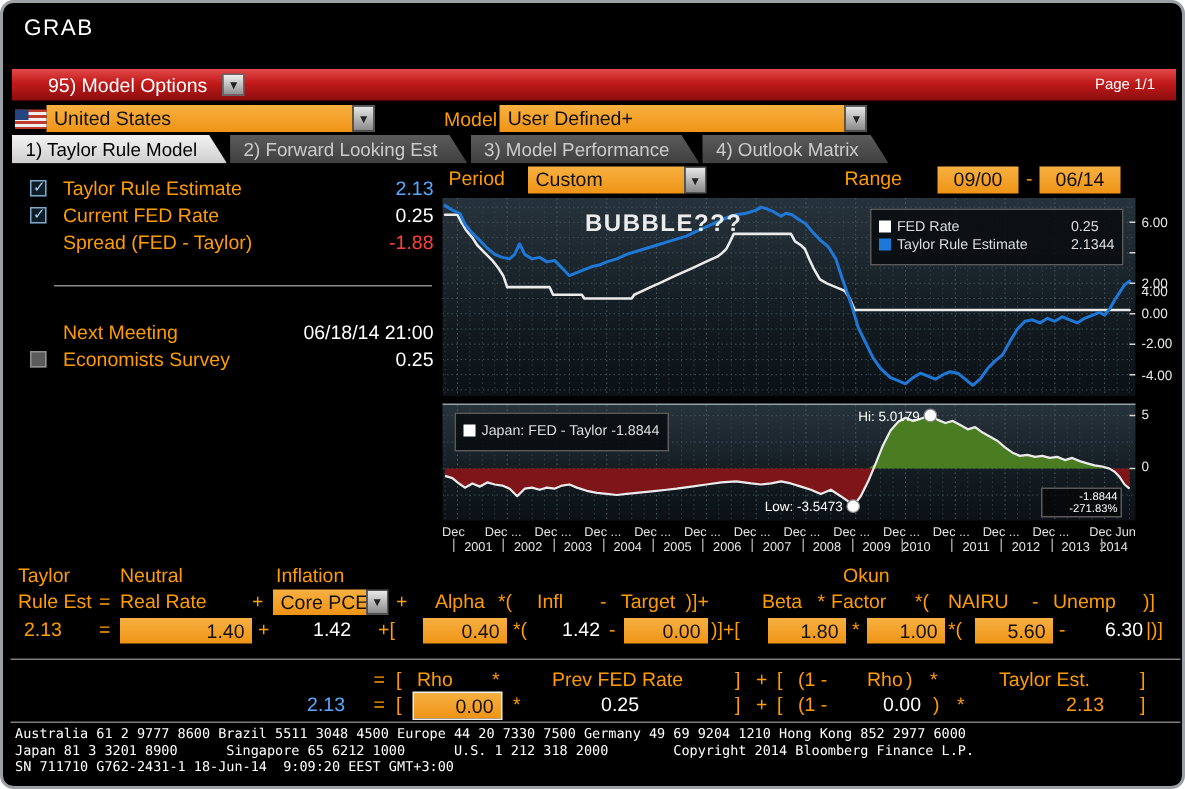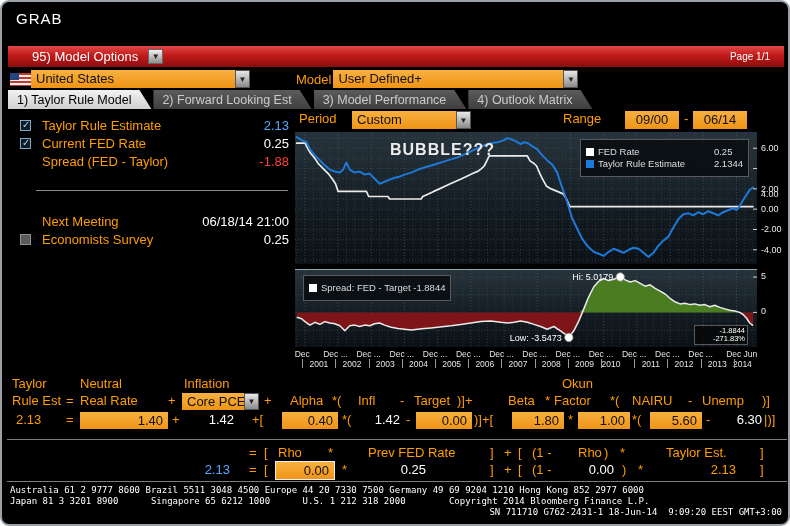--- a/index.html
+++ b/index.html
@@ -93,21 +93,21 @@
   .tk.boxf{outline:1px solid #f0f0f0;}
   .tk-dd{position:absolute;top:0;width:15px;height:17px;background:linear-gradient(#e8e8e8,#8a8a8a);
     border:1px solid #555;box-sizing:border-box;color:#222;font-size:8px;display:flex;align-items:center;justify-content:center;}
   .hline{position:absolute;left:5px;width:780px;border-top:1px solid #7d7d7d;}
   .hl1{top:437px;} .hl2{top:479px;}
 
   
   .footer{position:absolute;left:8px;top:483px;width:774px;color:#fff;
     font-family:"DejaVu Sans Mono",monospace;font-size:9px;line-height:11px;}
   .f-line{white-space:pre;}
-  .f-right{text-align:right;padding-right:2px;}
+  .f-right{text-align:left;padding-right:2px;}
 </style>
 </head>
 <body>
 
 <div class="window">
   <div class="grab">GRAB</div>
 
   <div class="redbar">
     <div class="menu-btn">
       <span>95) Model Options</span>
@@ -339,21 +339,21 @@
           <polygon points="1.7,42.38532110091743 1.7,47.3 6.6,48.7 10.0,51.6 14.9,55.1 19.9,52.3 24.9,54.4 29.9,51.6 34.8,53.0 39.8,53.7 44.8,55.8 49.8,60.8 54.8,55.8 59.7,55.1 64.7,56.5 69.7,55.1 74.7,55.8 79.7,53.7 84.6,53.0 89.6,55.1 96.2,57.2 102.9,58.6 109.5,59.3 116.2,60.0 122.8,59.3 129.4,58.6 136.1,57.9 142.7,57.2 149.4,56.5 156.0,55.8 165.9,54.4 175.9,53.0 185.9,51.6 195.8,50.9 205.8,52.3 212.4,53.0 219.1,52.3 225.7,50.9 232.3,52.3 239.0,54.4 245.6,56.5 252.2,59.3 258.9,56.5 265.5,60.8 270.5,64.3 273.8,67.4 278.8,60.8 283.8,50.9 288.8,42.4 293.7,42.4 298.7,42.4 303.7,42.4 308.7,42.4 313.6,42.4 318.6,42.4 325.3,42.4 330.2,42.4 335.2,42.4 340.2,42.4 345.2,42.4 350.2,42.4 355.1,42.4 360.1,42.4 365.1,42.4 370.1,42.4 375.0,42.4 380.0,42.4 385.0,42.4 390.0,42.4 395.0,42.4 399.9,42.4 404.9,42.4 409.9,42.4 414.9,42.4 419.8,42.4 424.8,42.4 429.8,42.4 434.8,42.4 439.8,42.4 444.7,42.4 448.1,44.5 451.4,48.0 454.7,53.0 458.0,55.7 458.0,42.38532110091743" fill="#7e1518"></polygon>
           <polyline points="1.7,47.3 6.6,48.7 10.0,51.6 14.9,55.1 19.9,52.3 24.9,54.4 29.9,51.6 34.8,53.0 39.8,53.7 44.8,55.8 49.8,60.8 54.8,55.8 59.7,55.1 64.7,56.5 69.7,55.1 74.7,55.8 79.7,53.7 84.6,53.0 89.6,55.1 96.2,57.2 102.9,58.6 109.5,59.3 116.2,60.0 122.8,59.3 129.4,58.6 136.1,57.9 142.7,57.2 149.4,56.5 156.0,55.8 165.9,54.4 175.9,53.0 185.9,51.6 195.8,50.9 205.8,52.3 212.4,53.0 219.1,52.3 225.7,50.9 232.3,52.3 239.0,54.4 245.6,56.5 252.2,59.3 258.9,56.5 265.5,60.8 270.5,64.3 273.8,67.4 278.8,60.8 283.8,50.9 288.8,38.9 293.7,26.8 298.7,17.0 303.7,11.3 308.7,8.5 313.6,10.6 318.6,9.2 325.3,6.9 330.2,9.9 335.2,12.0 340.2,10.6 345.2,13.4 350.2,16.2 355.1,14.8 360.1,18.4 365.1,21.2 370.1,24.0 375.0,28.3 380.0,31.8 385.0,33.9 390.0,33.2 395.0,34.6 399.9,33.9 404.9,35.3 409.9,34.6 414.9,36.7 419.8,35.3 424.8,37.4 429.8,38.9 434.8,40.3 439.8,41.0 444.7,42.4 448.1,44.5 451.4,48.0 454.7,53.0 458.0,55.7" fill="none" stroke="#ebebeb" stroke-width="1.5" stroke-linejoin="round"></polyline>
           <text x="266.81465517241685" y="70.94422935779816" fill="#fff" font-size="9" text-anchor="end" font-family="Liberation Sans, sans-serif">Low: -3.5473</text>
           <circle cx="273.81465517241685" cy="67.44422935779816" r="4.2" fill="#fff" stroke="#888" stroke-width="0.8"></circle>
           <text x="318.2586206896573" y="10.437770642201833" fill="#fff" font-size="9" text-anchor="end" font-family="Liberation Sans, sans-serif">Hi: 5.0179</text>
           <circle cx="325.2586206896573" cy="6.937770642201834" r="4.2" fill="#fff" stroke="#888" stroke-width="0.8"></circle>
           <line x1="458" y1="7.0642201834862375" x2="462" y2="7.0642201834862375" stroke="#d5d5d5" stroke-width="1"></line>
           <line x1="458" y1="42.38532110091743" x2="462" y2="42.38532110091743" stroke="#d5d5d5" stroke-width="1"></line>
         </svg>
       <div class="legend spread-legend">
-        <span class="sw" style="background:#ffffff"></span><span>Spread: FED - Target</span>&nbsp;<span>-1.8844</span>
+        <span class="sw" style="background:#ffffff"></span><span>Japan: FED - Taylor</span>&nbsp;<span>-1.8844</span>
       </div>
       <div class="spread-cur">
         <div>-1.8844</div>
         <div>-271.83%</div>
       </div>
     </div>
     <div class="ylabels yl-spread">
         <div class="ytick" style="top: 2.06422px;">5</div>
         <div class="ytick" style="top: 37.3853px;">0</div>
       </div>

